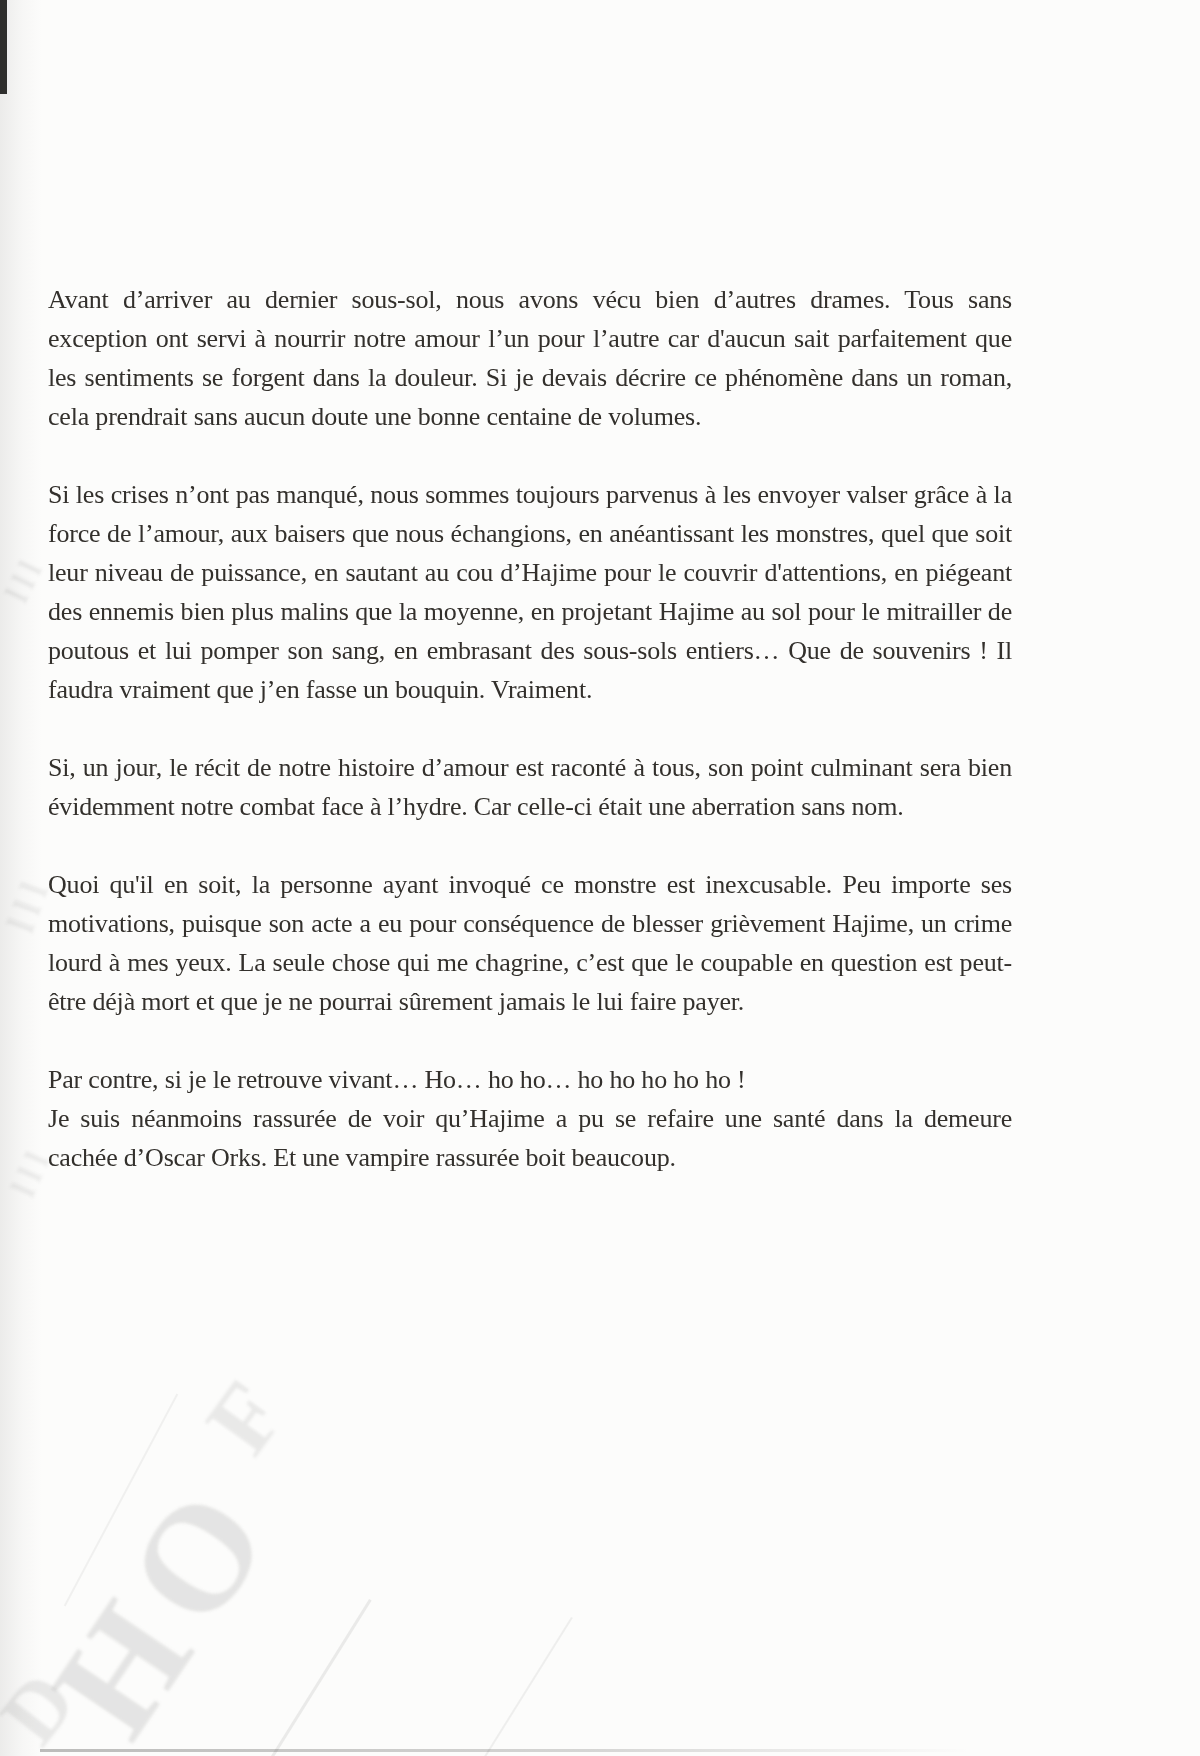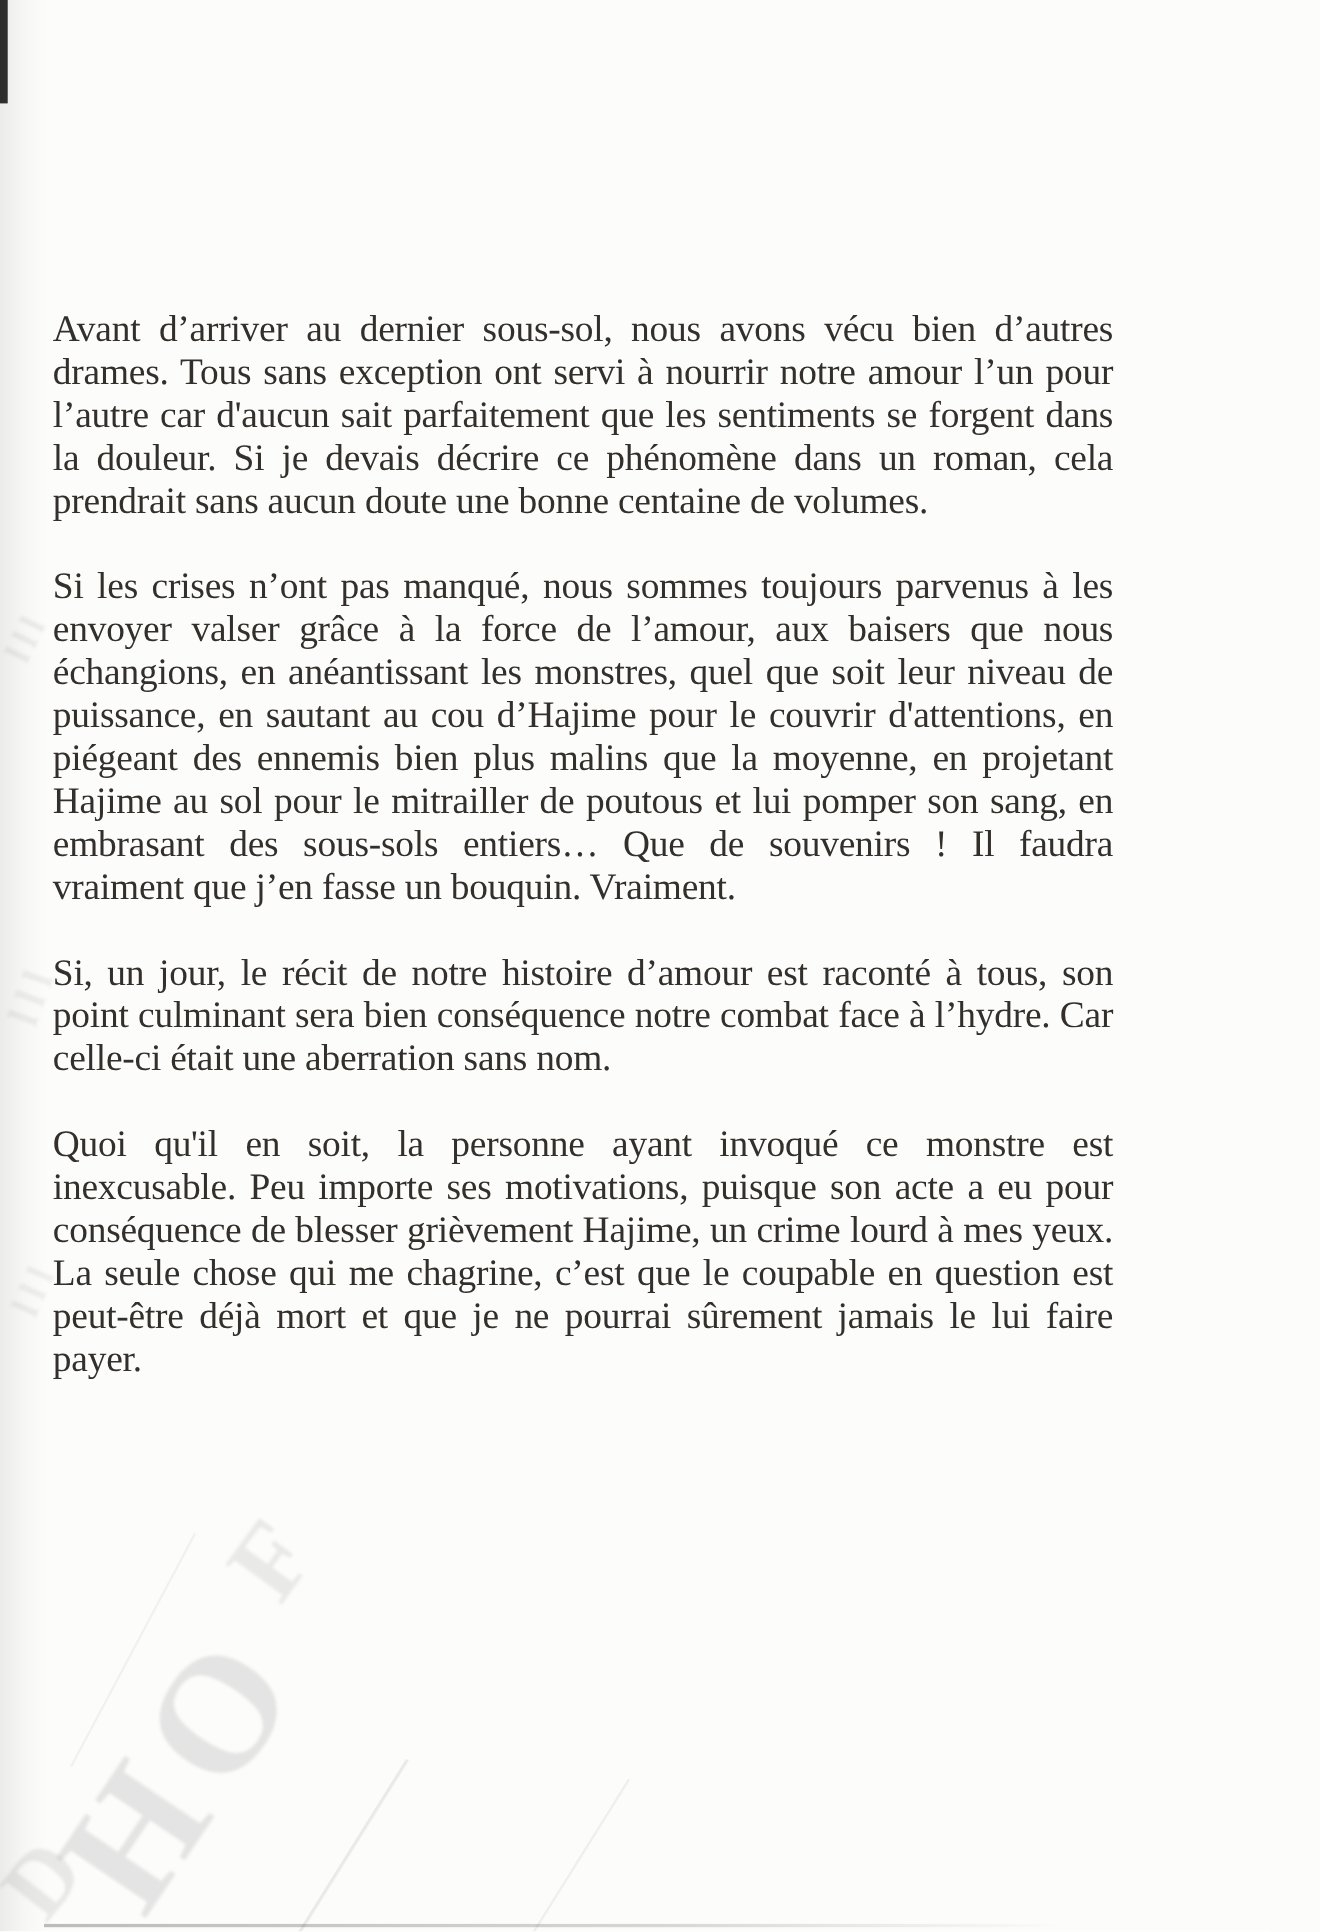--- a/index.html
+++ b/index.html
@@ -32,21 +32,21 @@
     background: #1a1a18;
     opacity: 0.9;
   }
   
   .text-block {
     position: absolute;
     left: 48px;
     top: 280px;
     width: 964px;
     color: #33302c;
-    font-size: 34px;
+    font-size: 26px;
     line-height: 39px;
     letter-spacing: -0.2px;
     text-align: justify;
   }
   .text-block p {
     margin: 0 0 39px 0;
   }
   .text-block p:last-child { margin-bottom: 0; }
   .text-block .line { display: block; }
 
@@ -103,17 +103,21 @@
   <span class="ghost ghost-6">lll</span>
 
   <div class="streak streak-1"></div>
   <div class="streak streak-2"></div>
   <div class="streak streak-3"></div>
   <div class="bottom-line"></div>
 
   <main class="text-block">
     <p>Avant d’arriver au dernier sous-sol, nous avons vécu bien d’autres drames. Tous sans exception ont servi à nourrir notre amour l’un pour l’autre car d'aucun sait parfaitement que les sentiments se forgent dans la douleur. Si je devais décrire ce phénomène dans un roman, cela prendrait sans aucun doute une bonne centaine de volumes.</p>
     <p>Si les crises n’ont pas manqué, nous sommes toujours parvenus à les envoyer valser grâce à la force de l’amour, aux baisers que nous échangions, en anéantissant les monstres, quel que soit leur niveau de puissance, en sautant au cou d’Hajime pour le couvrir d'attentions, en piégeant des ennemis bien plus malins que la moyenne, en projetant Hajime au sol pour le mitrailler de poutous et lui pomper son sang, en embrasant des sous-sols entiers… Que de souvenirs ! Il faudra vraiment que j’en fasse un bouquin. Vraiment.</p>
-    <p>Si, un jour, le récit de notre histoire d’amour est raconté à tous, son point culminant sera bien conséquence notre combat face à l’hydre. Car celle-ci était une aberration sans nom.</p>
+    <p>Si, un jour, le récit de notre histoire d’amour est raconté à tous, son point culminant sera bien évidemment notre combat face à l’hydre. Car celle-ci était une aberration sans nom.</p>
     <p>Quoi qu'il en soit, la personne ayant invoqué ce monstre est inexcusable. Peu importe ses motivations, puisque son acte a eu pour conséquence de blesser grièvement Hajime, un crime lourd à mes yeux. La seule chose qui me chagrine, c’est que le coupable en question est peut-être déjà mort et que je ne pourrai sûrement jamais le lui faire payer.</p>
+    <p>
+      <span class="line">Par contre, si je le retrouve vivant… Ho… ho ho… ho ho ho ho ho !</span>
+      <span class="line">Je suis néanmoins rassurée de voir qu’Hajime a pu se refaire une santé dans la demeure cachée d’Oscar Orks. Et une vampire rassurée boit beaucoup.</span>
+    </p>
   </main>
 
 </div>
 
 </body></html>

